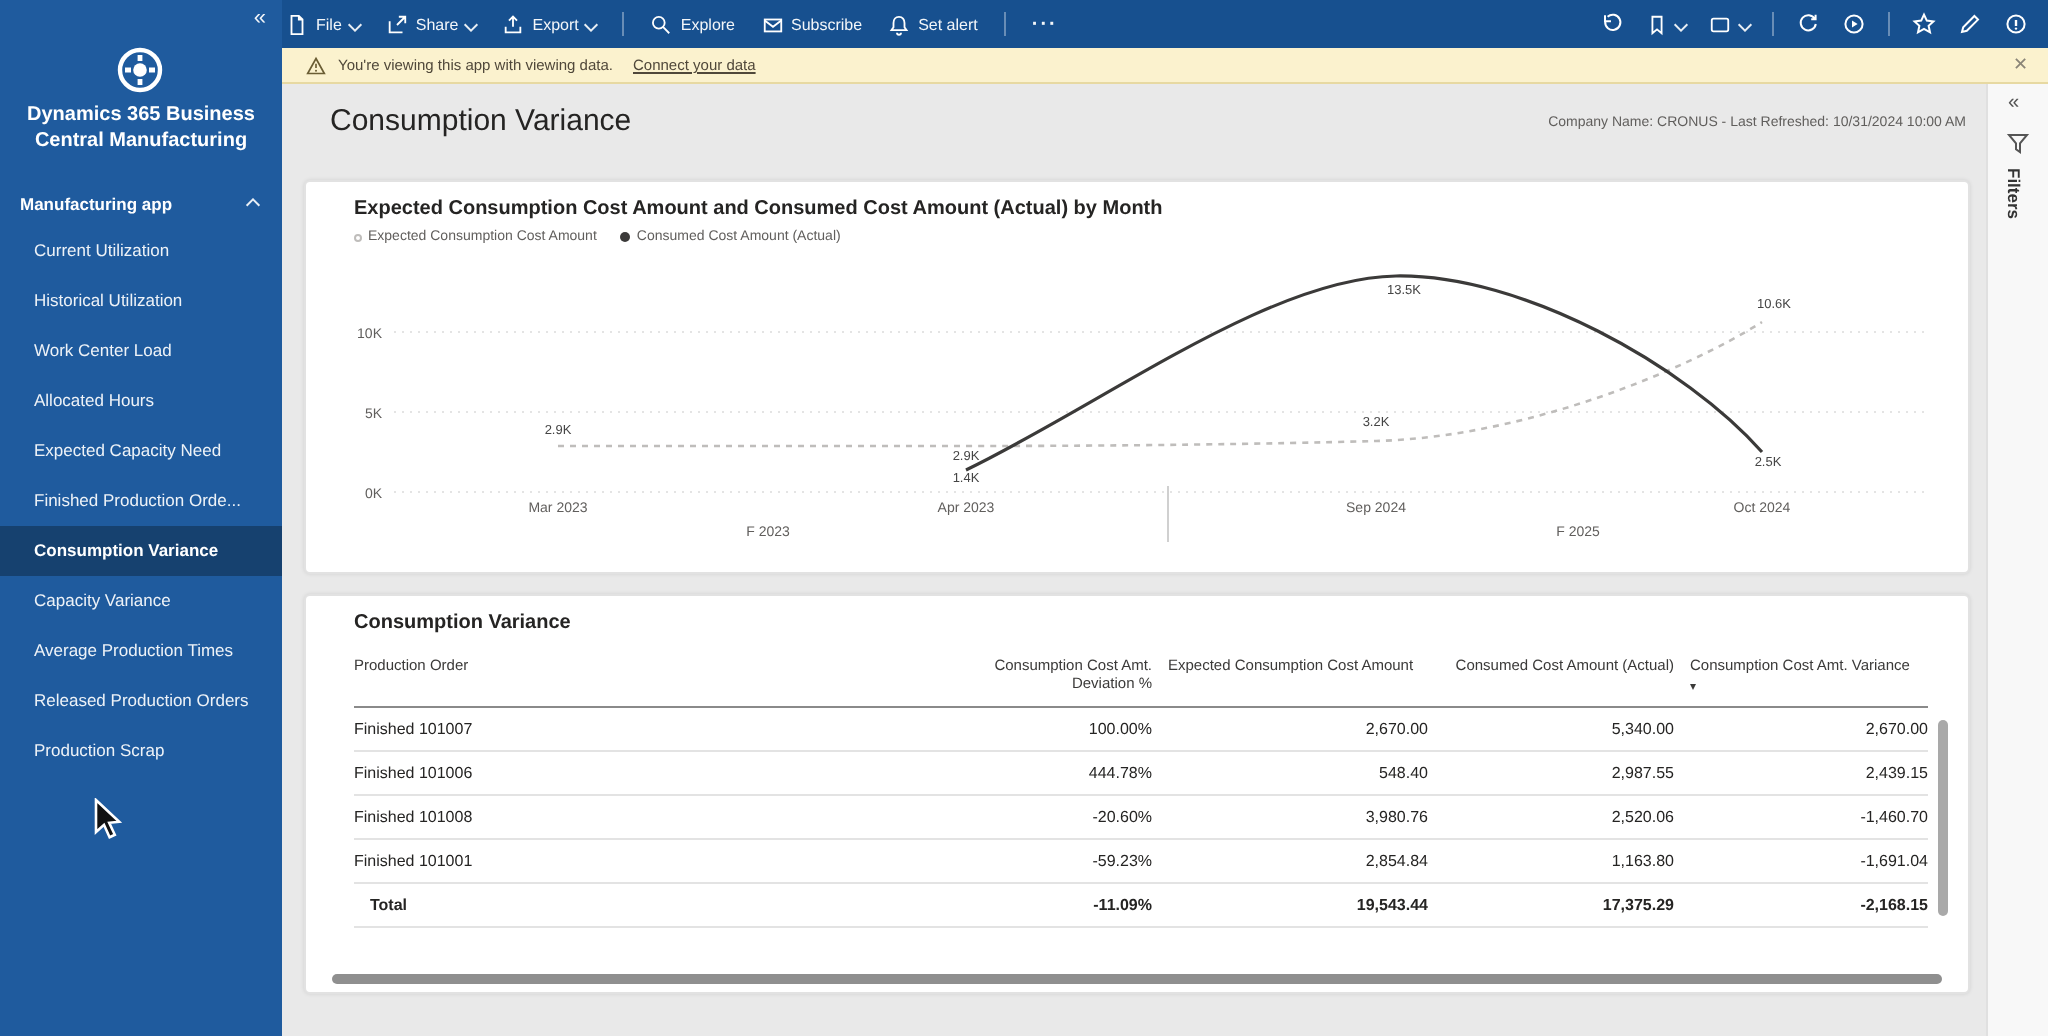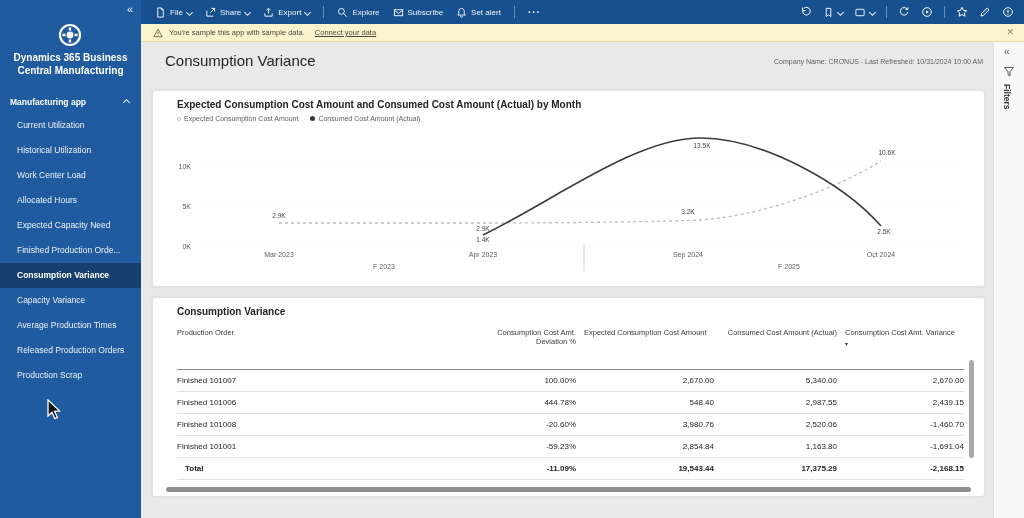--- a/index.html
+++ b/index.html
@@ -14,21 +14,21 @@
   .sb-section { position:absolute; top:92px; left:0; width:141px; height:20px; font-size:8.5px; font-weight:bold; padding-left:10px; line-height:20px; }
   .chev { display:inline-block; width:5px; height:5px; border-right:1.2px solid rgba(255,255,255,.9); border-bottom:1.2px solid rgba(255,255,255,.9); transform:rotate(45deg); vertical-align:middle; }
   .chev.up { transform:rotate(-135deg); }
   .sb-section .chev { position:absolute; right:12px; top:8px; }
   .nav { position:absolute; top:113px; left:0; width:141px; }
   .nav-item { height:25px; line-height:25px; padding-left:17px; font-size:8.5px; color:rgba(255,255,255,.92); cursor:pointer; white-space:nowrap; }
   .nav-item.active { background:#16416f; font-weight:bold; color:#fff; }
 
   
   .topbar { position:absolute; left:141px; top:0; width:883px; height:24px; background:#17508f; display:flex; align-items:center; color:rgba(255,255,255,.95); font-size:8px; }
-  .tb-left { display:flex; align-items:center; gap:13px; padding-left:14px; }
+  .tb-left { display:flex; align-items:center; gap:13px; padding-left:2px; }
   .tb-right { display:flex; align-items:center; gap:11px; margin-left:auto; padding-right:10px; }
   .tb-item { display:flex; align-items:center; gap:4px; cursor:pointer; white-space:nowrap; }
   .tb-item svg { display:block; }
   .tb-divider { width:1px; height:12px; background:rgba(255,255,255,.35); }
   .tb-more { font-size:10px; letter-spacing:1px; font-weight:bold; cursor:pointer; }
   .copilot { opacity:.55;margin-top:46px; }
 
   
   .banner { position:absolute; left:141px; top:24px; width:883px; height:18px; background:#fbf2ce; border-bottom:1px solid #e7d9a2; display:flex; align-items:center; font-size:7.5px; color:#50483a; padding-left:12px; gap:6px; }
   .banner a { color:#50483a; text-decoration:underline; cursor:pointer; margin-left:4px; }
@@ -49,21 +49,21 @@
   .legend { position:absolute; left:24px; top:24px; display:flex; gap:12px; align-items:center; font-size:7px; color:#605e5c; }
   .legend-item { display:flex; align-items:center; gap:3px; }
   .lg-marker { width:5px; height:5px; border-radius:50%; }
   .lg-marker.hollow { border:1.5px solid #b8b6b4; width:4px; height:4px; }
   .plot { position:absolute; left:0; top:0; }
   .dlabel { position:absolute; font-size:6.5px; color:#454545; transform:translateX(-50%); white-space:nowrap; }
 
   
   .tbl-wrap { position:absolute; left:24px; top:26px; width:787px; }
   table { border-collapse:collapse; width:787px; table-layout:fixed; }
-  th { font-size:7.5px; color:#3b3a39; font-weight:normal; text-align:right; vertical-align:top; padding:4px 0 20px 8px; line-height:9px; }
+  th { font-size:7.5px; color:#3b3a39; font-weight:normal; text-align:right; vertical-align:top; padding:4px 0 4px 8px; line-height:9px; }
   th.first { text-align:left; padding-left:0; }
   th.hleft { text-align:left; }
   thead tr { border-bottom:1px solid #8a8a8a; }
   td { font-size:8px; color:#252423; text-align:right; padding:6px 0 6px 8px; }
   td.first { text-align:left; padding-left:0; }
   tbody tr { border-bottom:1px solid #e3e3e3; cursor:pointer; }
   tr.total-row { border-top:1px solid #555; font-weight:bold; }
   tr.total-row td { padding:6px 0 6px 8px; }
   .sort-icon { display:block; text-align:left; font-size:6px; margin-top:3px; color:#3b3a39; }
   .vscroll { position:absolute; left:816px; top:62px; width:5px; height:98px; background:#a9a9a9; border-radius:3px; cursor:pointer; }
@@ -214,21 +214,21 @@
       </div>
     </div>
   </div>
 
   <div class="banner">
     <svg width="10" height="10" viewBox="0 0 12 12">
         <path d="M6 1.5 11 10.5H1Z" fill="none" stroke="#6a5d33" stroke-width="1"></path>
         <path d="M6 4.6v2.6" stroke="#6a5d33" stroke-width="1"></path>
         <circle cx="6" cy="8.9" r=".6" fill="#6a5d33"></circle>
       </svg>
-    <span>You're sample this app with sample data.</span>
+    <span>You're viewing this app with viewing data.</span>
     <a>Connect your data</a>
     <span class="banner-close">✕</span>
   </div>
 
   <div class="main">
     <div class="page-header">
       <div class="page-title">Consumption Variance</div>
       <div class="company-info">Company Name: CRONUS - Last Refreshed: 10/31/2024 10:00 AM</div>
     </div>
 

